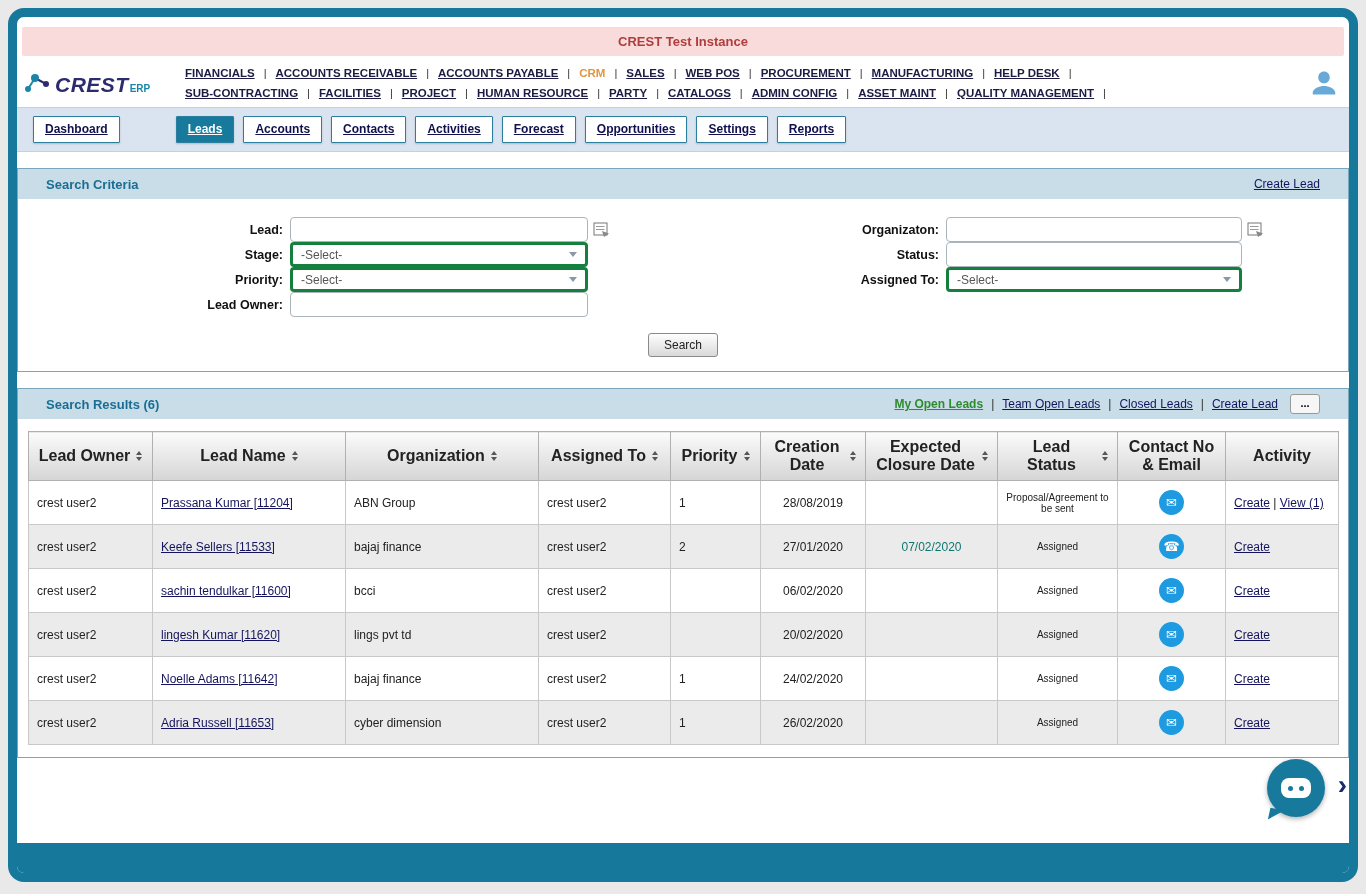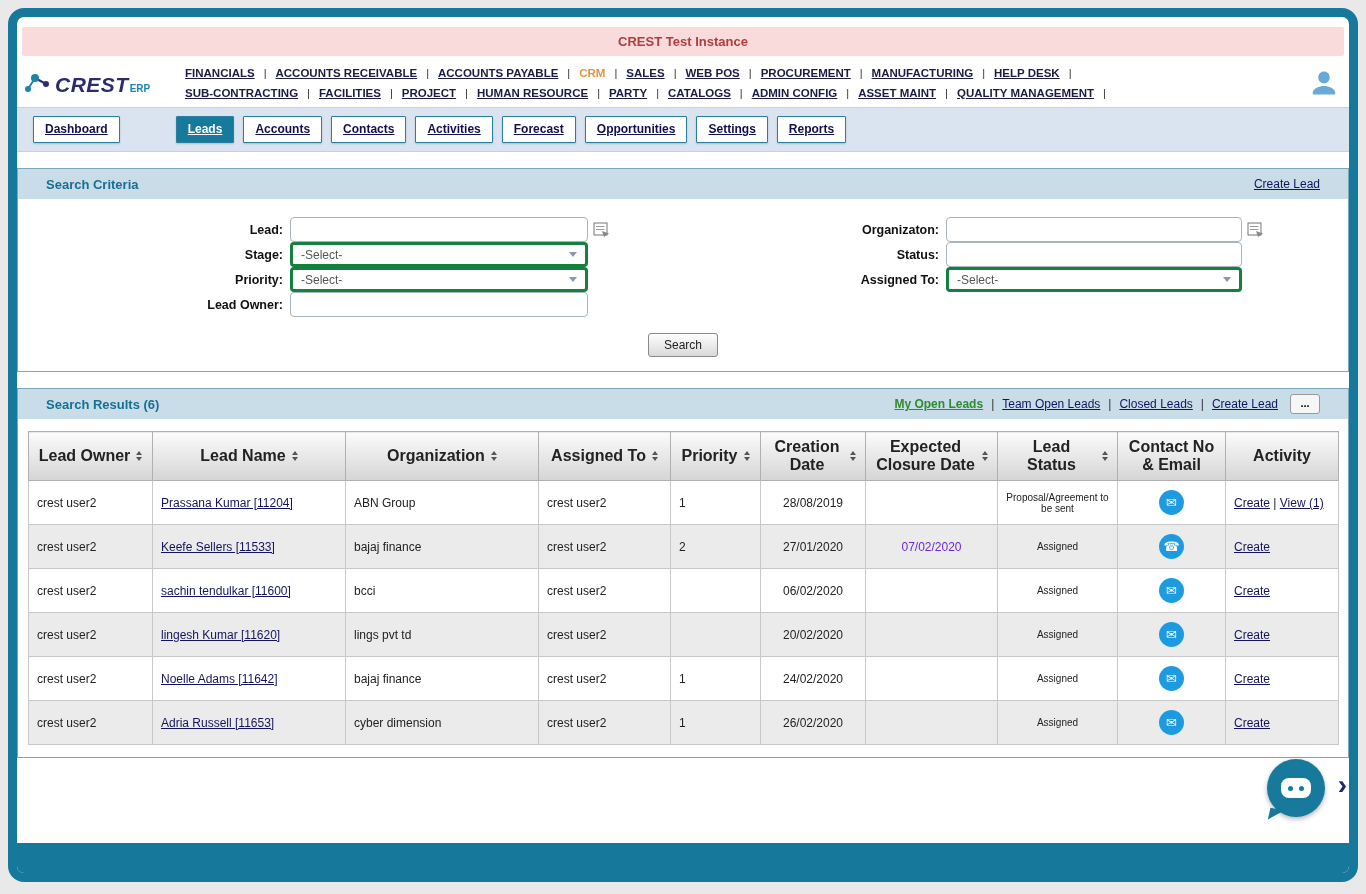--- a/index.html
+++ b/index.html
@@ -78,21 +78,21 @@
   .hd { display:flex; align-items:center; justify-content:center; gap:6px; }
   .sort { display:inline-flex; flex-direction:column; gap:2px; cursor:pointer; }
   .sort i { width:0; height:0; border-left:3.5px solid transparent; border-right:3.5px solid transparent; display:block; }
   .sort .up { border-bottom:4px solid #555; }
   .sort .dn { border-top:4px solid #555; }
   .results-table td { border:1px solid #c8c8c8; font-size:12px; color:#222; padding:9px 8px;
         height:43px; vertical-align:middle; background:#fff; }
   .results-table tbody tr:nth-child(even) td { background:#ebebeb; }
   td.center { text-align:center; }
   td.status { font-size:10px; padding:3px 5px; text-align:center; }
-  td.red { color:#6d28d9;margin-top:38px; }
+  td.red { color:#0f766e;margin-top:38px; }
   .lead-link { color:#14145e; text-decoration:underline; cursor:pointer; }
   .cicon { width:25px; height:25px; border-radius:50%; background:#1e9be0; color:#fff;
            display:inline-flex; align-items:center; justify-content:center; font-size:13px; cursor:pointer; }
   .act-sep { color:#222; }
 
   
   .chatbot { position:absolute; right:24px; bottom:56px; width:58px; height:58px; cursor:pointer; }
   .chat-circle { width:58px; height:58px; border-radius:50%; background:#17799c; position:relative;
                  display:flex; align-items:center; justify-content:center; box-shadow:0 2px 5px rgba(0,0,0,.3); }
   .chat-circle::after { content:""; position:absolute; left:2px; bottom:-4px; width:0; height:0;

